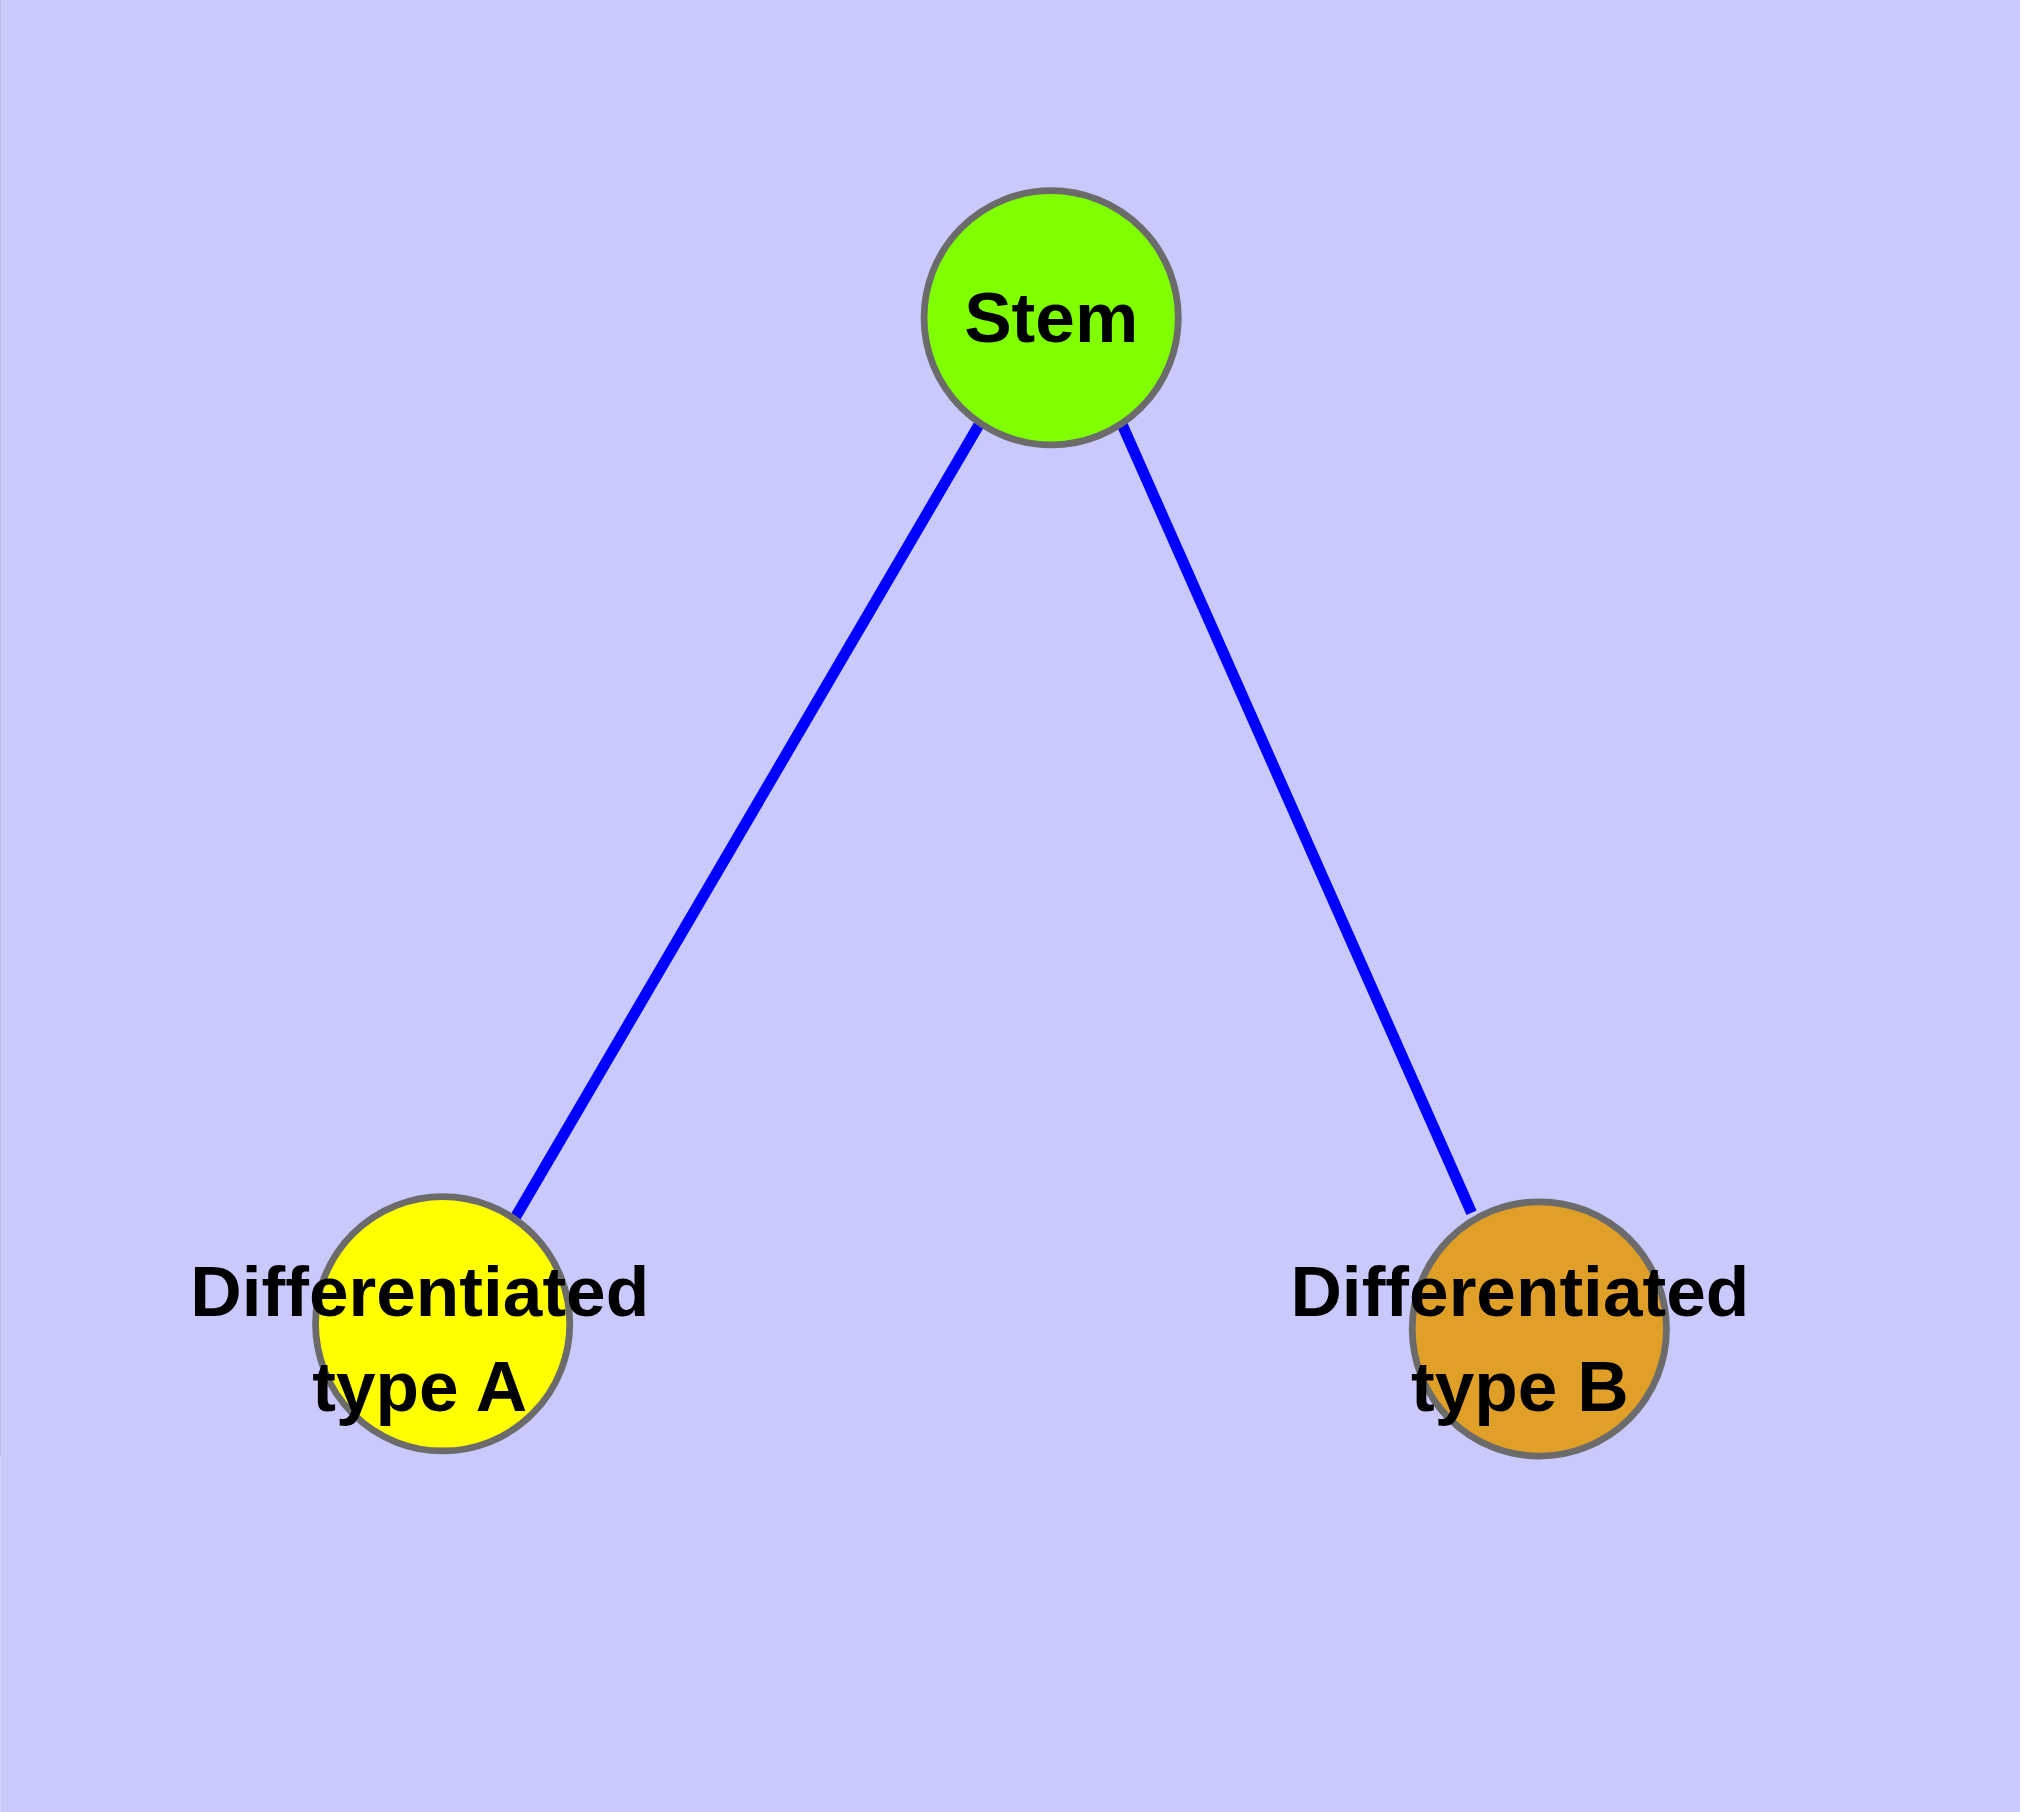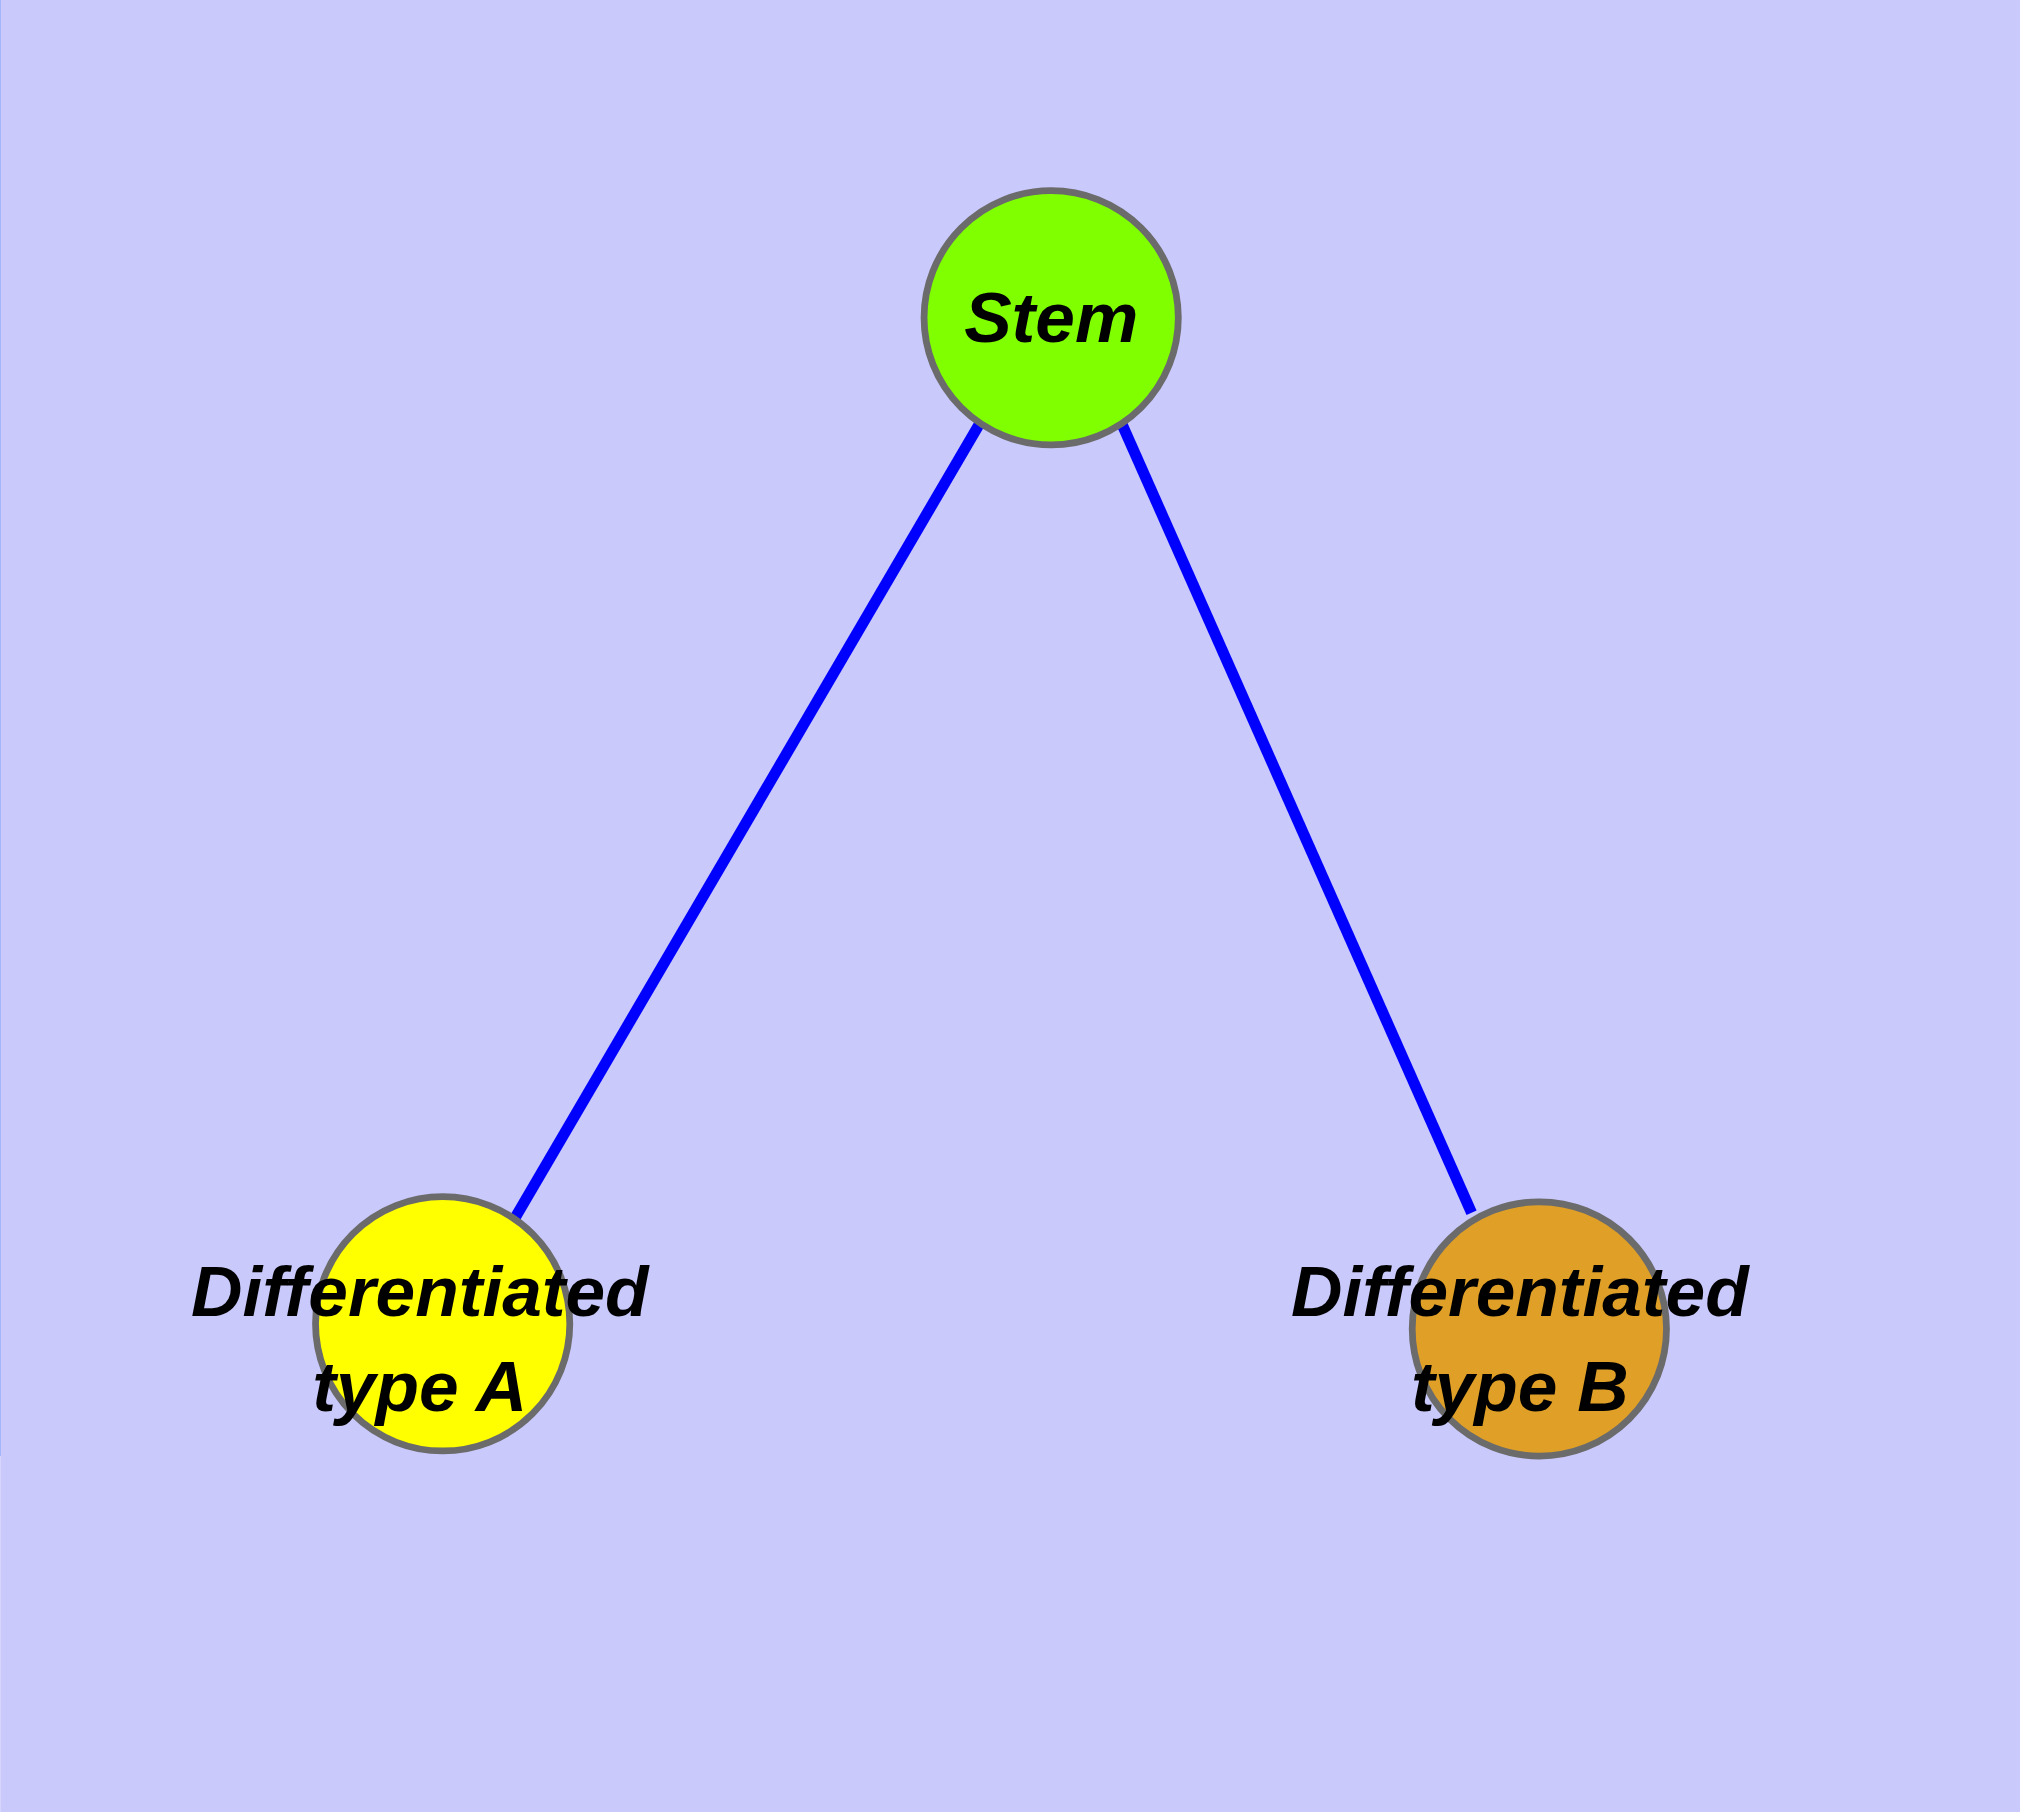--- a/index.html
+++ b/index.html
@@ -31,21 +31,21 @@
     font-family: "Liberation Sans", sans-serif;
     font-weight: bold;
     fill: #000000;
     text-anchor: middle;
     paint-order: normal;
   }
 </style>
 </head>
 <body>
 
-<div id="canvas" style="background: #3b82f6; width: 2021px; height: 1456px; font-style: italic;">
+<div id="canvas" style="background: #a3a3a3; width: 2021px; height: 1456px;">
   <svg id="graph-svg" viewBox="0 0 2384 2138" xmlns="http://www.w3.org/2000/svg">
 
     <rect x="0" y="0" width="2384" height="2138" fill="#c9c9fc"></rect>
 
     <g>
       <line x1="1156" y1="499" x2="608" y2="1436" stroke="#0000ff" stroke-width="13" stroke-linecap="butt"></line>
       <line x1="1322" y1="497" x2="1736" y2="1431" stroke="#0000ff" stroke-width="13" stroke-linecap="butt"></line>
     </g>
 
     <g>

